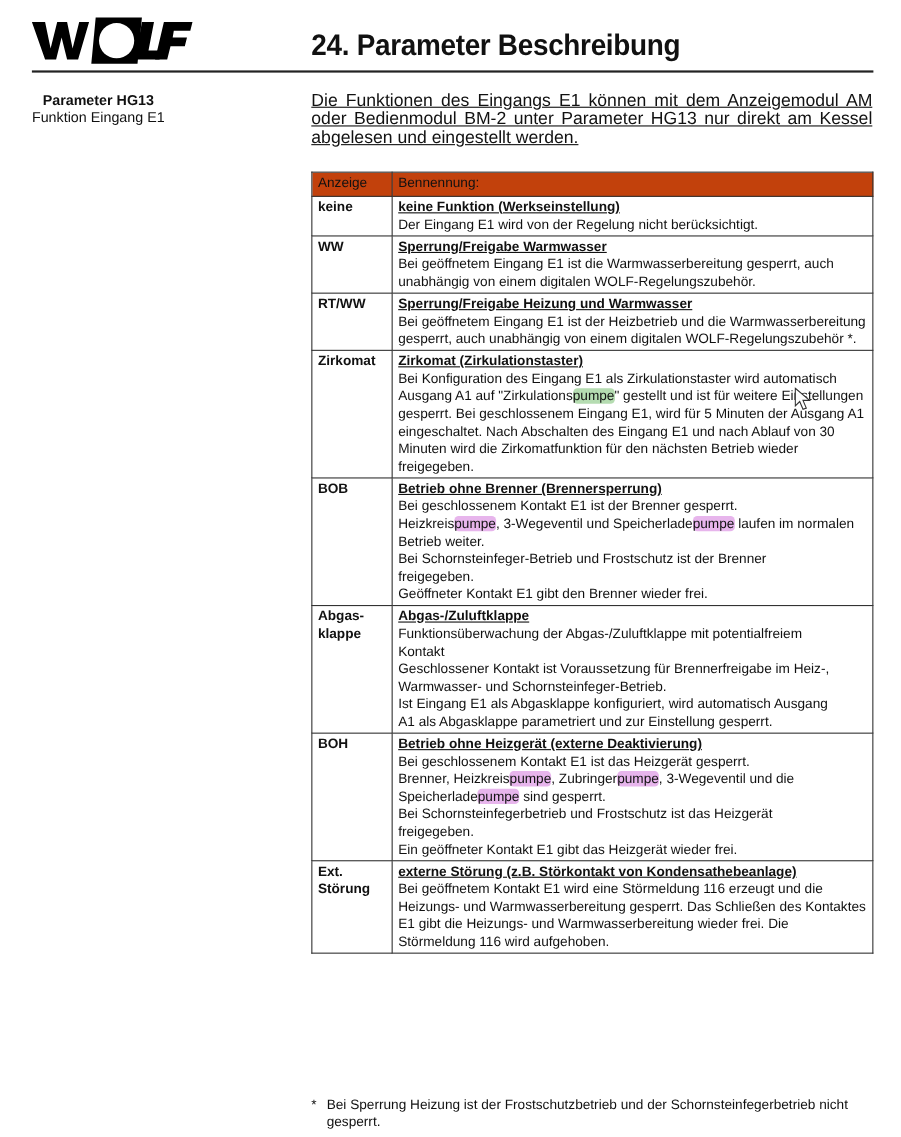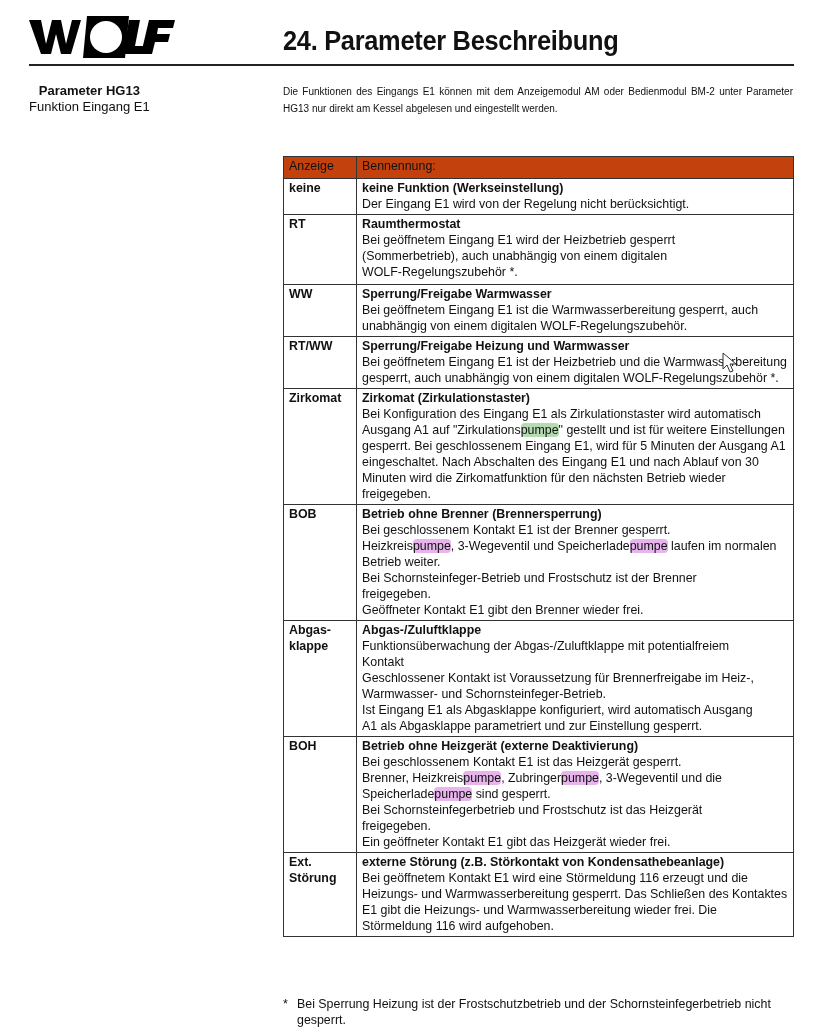--- a/index.html
+++ b/index.html
@@ -4,28 +4,28 @@
 <style>
   html, body { margin: 0; padding: 0; background: #ffffff; }
   body { width: 819px; height: 1034px; position: relative; overflow: hidden;
          font-family: "Liberation Sans", sans-serif; color: #111; }
   .logo { position: absolute; left: 29px; top: 14px; width: 150px; height: 46px; }
   .title { position: absolute; left: 283px; top: 26px; font-size: 27px; font-weight: bold;
            letter-spacing: -0.3px; color: #111; transform: scaleX(0.94); transform-origin: left; }
   .rule { position: absolute; left: 29px; top: 64px; width: 765px; height: 2px; background: #222; }
   .param-label { position: absolute; left: 29px; top: 83px; font-size: 13px; line-height: 16px; text-align: center; }
   .param-label .b { font-weight: bold; display:block; }
-  .intro { position: absolute; left: 283px; top: 83px; width: 510px; font-size: 10px;
-           line-height: 17px; text-align: justify; }
+  .intro { position: absolute; left: 283px; top: 83px; width: 510px; font-size: 16px;
+           line-height: 17px; text-align: justify; text-decoration: underline; }
   table.ptab { position: absolute; left: 283px; top: 156px; width: 511px; border-collapse: collapse;
                font-size: 12.4px; line-height: 16px; }
   .ptab td, .ptab th { border: 1.5px solid #333; vertical-align: top; padding: 1px 5px 2px 5px; text-align: left; }
   .ptab th { background: #c2410c; font-weight: normal; height: 18px; }
   .ptab td.code { width: 62px; font-weight: bold; }
-  .ptab .name { font-weight: bold; display: block; }
+  .ptab .name { font-weight: bold; display: block; text-decoration: underline; }
   .ptab .line { display: block; }
   .hl-green { background: #b5dcb1; border-radius: 4px; }
   .hl-pink { background: #e7b5ec; border-radius: 4px; }
   .footnote { position: absolute; left: 283px; top: 996px; width: 520px; font-size: 12.4px; line-height: 16px; }
   .footnote .star { display: inline-block; width: 12px; }
   .footnote .ftext { position: absolute; left: 14px; top: 0; width: 500px; }
   .cursor { position: absolute; left: 722px; top: 352px; width: 16px; height: 22px; }
 </style>
 </head>
 <body>
@@ -60,27 +60,20 @@
   </tr>
 
   <tr>
     <td class="code">keine</td>
     <td>
       <span class="name">keine Funktion (Werkseinstellung)</span>
       <span class="line">Der Eingang E1 wird von der Regelung nicht berücksichtigt.</span>
     </td>
   </tr>
 
-  <tr>
-    <td class="code">RT</td>
-    <td style="height:66px;">
-      <span class="name">Raumthermostat</span>
-      <span class="line" style="padding-right:90px;">Bei geöffnetem Eingang E1 wird der Heizbetrieb gesperrt (Sommerbetrieb), auch unabhängig von einem digitalen WOLF-Regelungszubehör *.</span>
-    </td>
-  </tr>
 
   <tr>
     <td class="code">WW</td>
     <td>
       <span class="name">Sperrung/Freigabe Warmwasser</span>
       <span class="line">Bei geöffnetem Eingang E1 ist die Warmwasserbereitung gesperrt, auch unabhängig von einem digitalen WOLF-Regelungszubehör.</span>
     </td>
   </tr>
 
   <tr>

